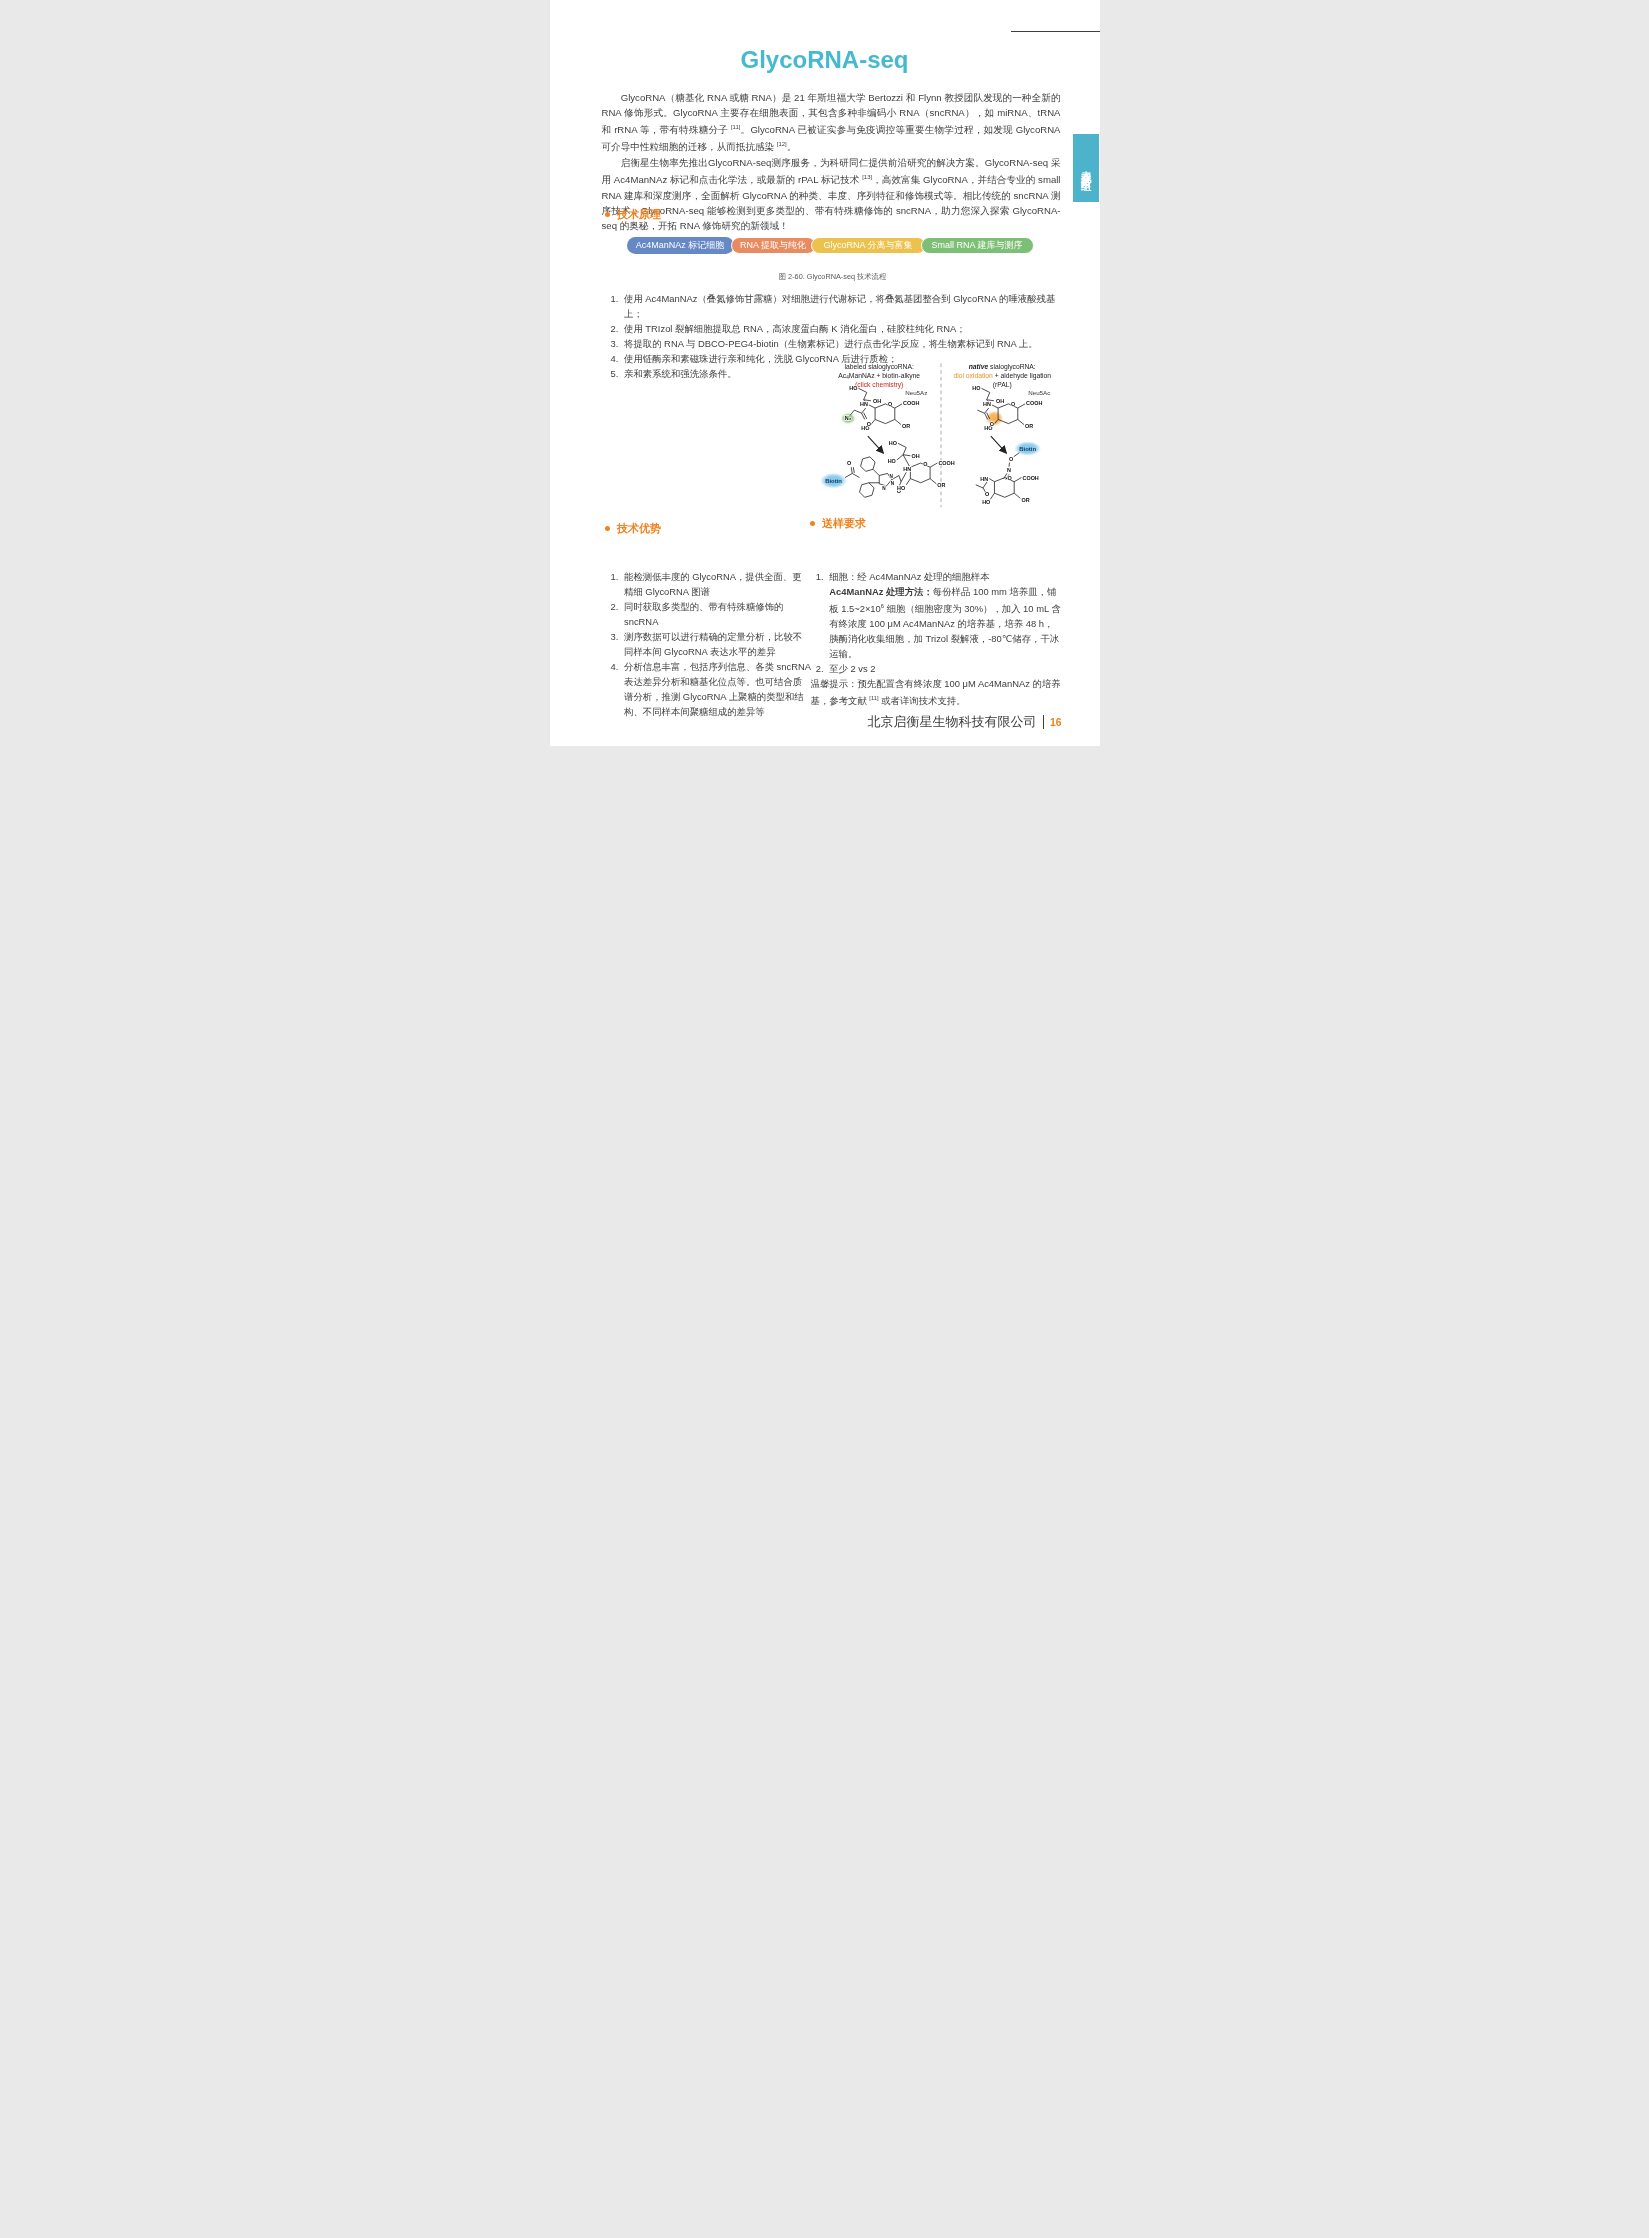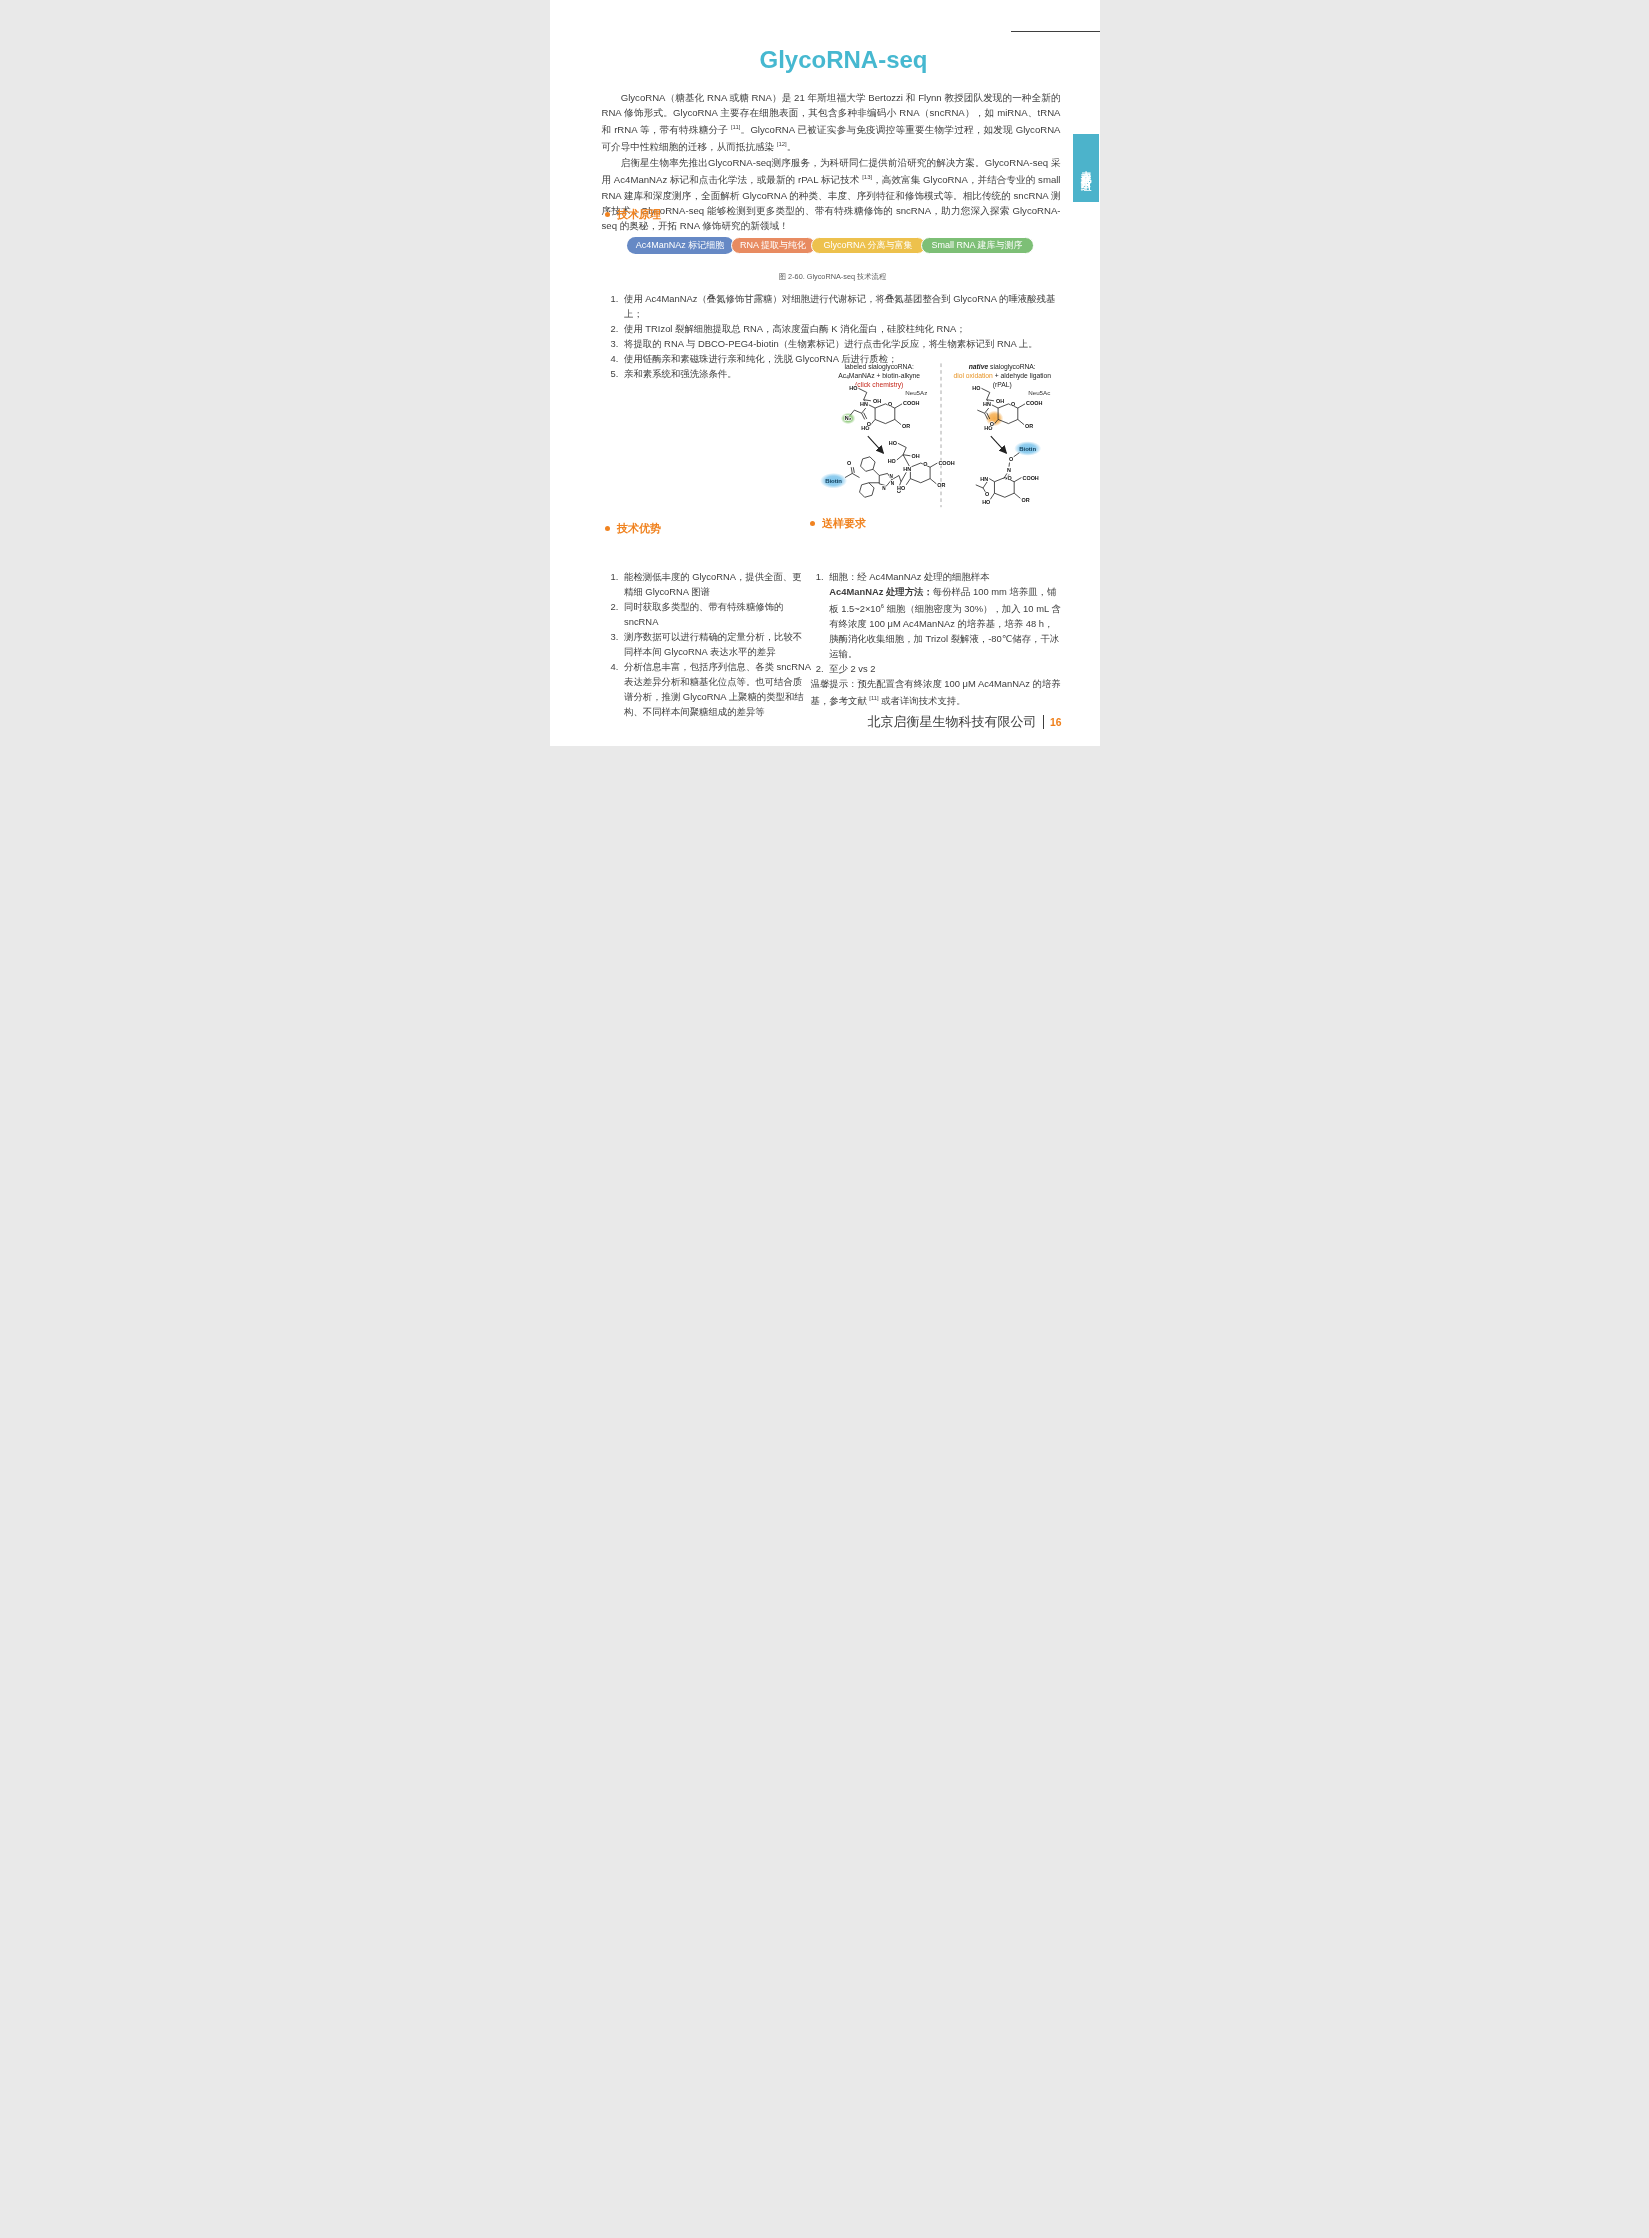--- a/index.html
+++ b/index.html
@@ -1,20 +1,20 @@
 <!DOCTYPE html>
 <html style="font-size:8.3px"><head>
 <meta charset="utf-8">
 <style>
   html,body{margin:0;padding:0;background:#e9e9e9;}
   .page{position:relative;width:550px;height:746px;margin:0 auto;background:#ffffff;
         font-family:"Liberation Sans","DejaVu Sans",sans-serif;color:#3e3e3e;overflow:hidden;}
   .top-rule{position:absolute;left:461px;top:31px;width:89px;height:1px;background:#3f3f3f;}
-  .title{position:absolute;top:48px;left:12px;width:100%;text-align:center;
-         font-size:24px;font-weight:bold;color:#46b8d0;line-height:1;padding-left:7px;}
+  .title{position:absolute;top:48px;left:0;width:100%;text-align:center;
+         font-size:24px;font-weight:bold;color:#46b8d0;line-height:1;}
   .intro{position:absolute;left:52px;top:90px;width:459px;font-size:9.6px;line-height:15px;text-align:justify;}
   .intro p{margin:0;text-indent:2em;}
   .intro p + p{margin-top:1px;}
   .seg-sup{vertical-align:super;font-size:0.62em;}
   .seg-bold{font-weight:bold;}
   .sec-head{position:absolute;display:flex;align-items:center;gap:6.8px;
             color:#f08320;font-size:11px;font-weight:bold;line-height:1;}
   .sec-head .dot{width:5.7px;height:5.7px;border-radius:50%;background:#f08320;flex:0 0 auto;}
   #head-principle{left:55px;top:209px;}
   #head-adv{left:55px;top:523px;}

